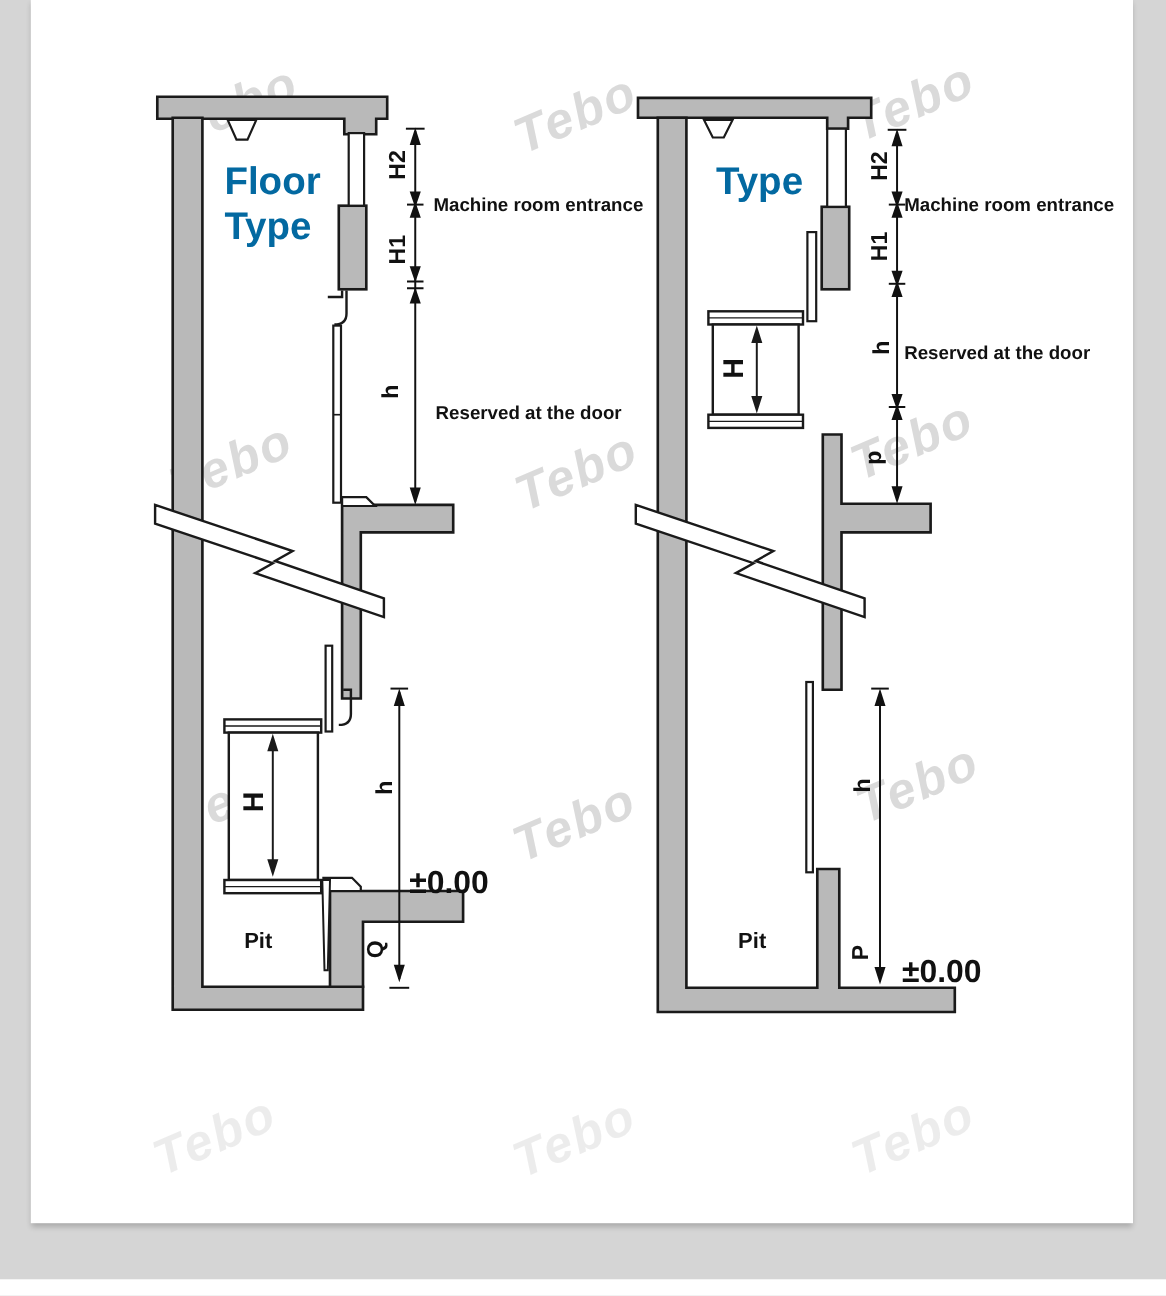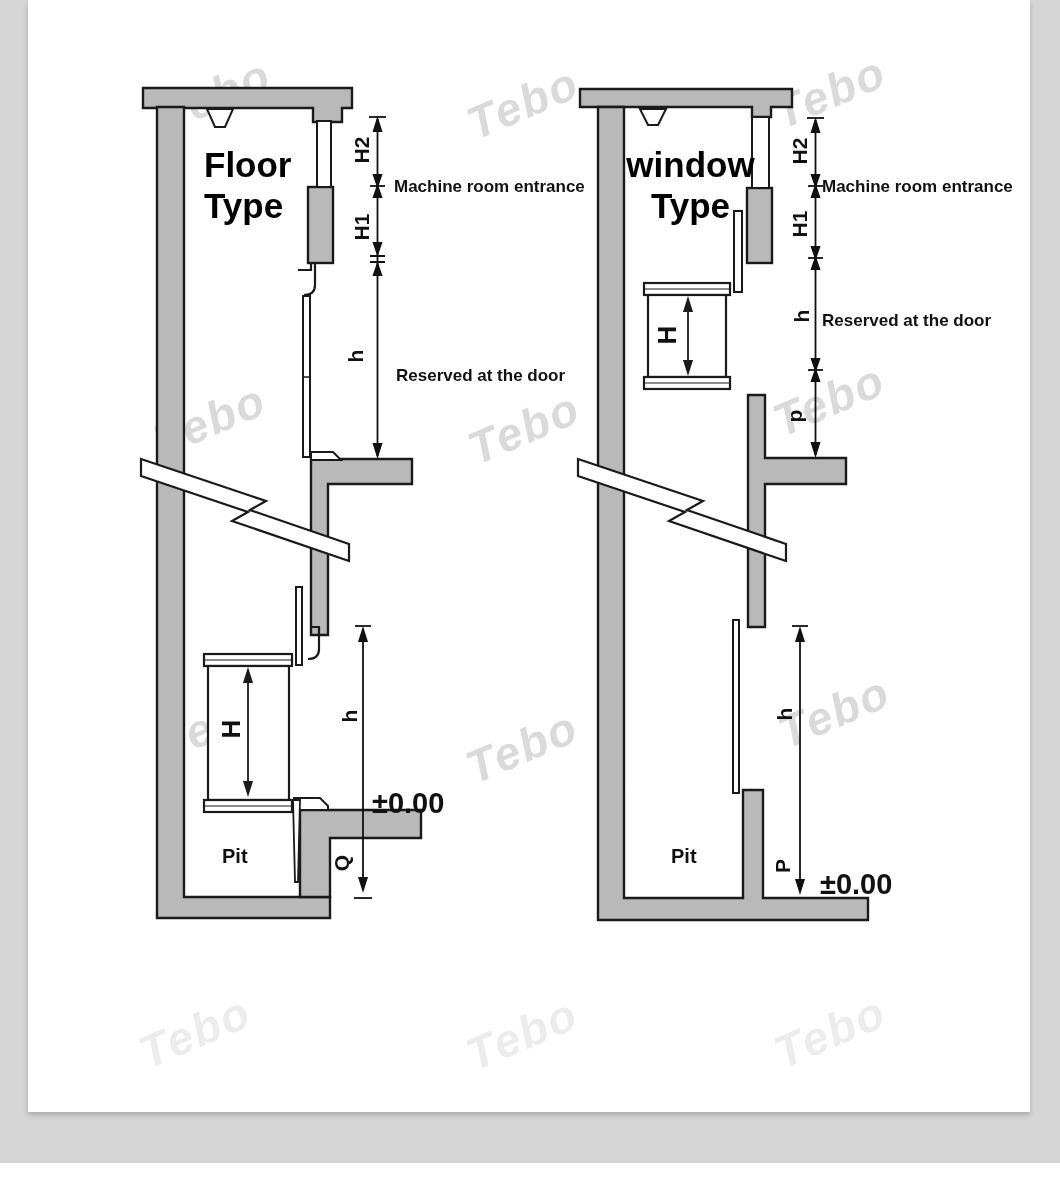--- a/index.html
+++ b/index.html
@@ -12,21 +12,21 @@
   svg{position:absolute;left:0;top:0;}
   .wm{position:absolute;font-weight:700;font-style:italic;font-size:46px;color:#878787;
       transform:translate(-50%,-50%) rotate(-23deg);letter-spacing:2px;white-space:nowrap;
       pointer-events:none;}
   .lbl{position:absolute;white-space:nowrap;color:#111;}
   .dim{font-size:21px;font-weight:700;transform:translate(-50%,-50%) rotate(-90deg);}
   .dim-big{font-size:26px;font-weight:700;transform:translate(-50%,-50%) rotate(-90deg);}
   .ann{font-size:17px;font-weight:700;transform:translateY(-50%);}
   .pit{font-size:20px;font-weight:700;}
   .level{font-size:29px;font-weight:700;}
-  .title{font-size:35px;font-weight:700;color:#000000;line-height:41px;}
+  .title{font-size:35px;font-weight:700;color:#0369a1;line-height:41px;}
   .title.center{text-align:center;}
 </style>
 </head>
 <body>
 
 <div id="stage">
   <div id="card"></div>
   <div id="watermarks">
       <div class="wm" style="left: 215px; top: 95px; opacity: 0.3;">Tebo</div>
       <div class="wm" style="left: 523px; top: 103px; opacity: 0.3;">Tebo</div>
@@ -164,21 +164,20 @@
   <div class="lbl dim" style="left:356px;top:356px;">h</div>
   <div class="lbl dim-big" style="left:231px;top:729px;">H</div>
   <div class="lbl dim" style="left:350px;top:716px;">h</div>
   <div class="lbl dim" style="left:342px;top:863px;">Q</div>
   <div class="lbl ann" style="left:394px;top:187px;">Machine room entrance</div>
   <div class="lbl ann" style="left:396px;top:376px;">Reserved at the door</div>
   <div class="lbl pit" style="left:222px;top:845px;">Pit</div>
   <div class="lbl level" style="left:372px;top:787px;">±0.00</div>
 
   <div class="lbl title center" style="left:608px;top:144px;width:165px;">
-    <div>window</div>
     <div>Type</div>
   </div>
   <div class="lbl dim" style="left:800px;top:151px;">H2</div>
   <div class="lbl dim" style="left:800px;top:224px;">H1</div>
   <div class="lbl dim" style="left:802px;top:316px;">h</div>
   <div class="lbl dim" style="left:795px;top:416px;">p</div>
   <div class="lbl dim-big" style="left:667px;top:335px;">H</div>
   <div class="lbl dim" style="left:785px;top:714px;">h</div>
   <div class="lbl dim" style="left:783px;top:866px;">P</div>
   <div class="lbl ann" style="left:822px;top:187px;">Machine room entrance</div>

